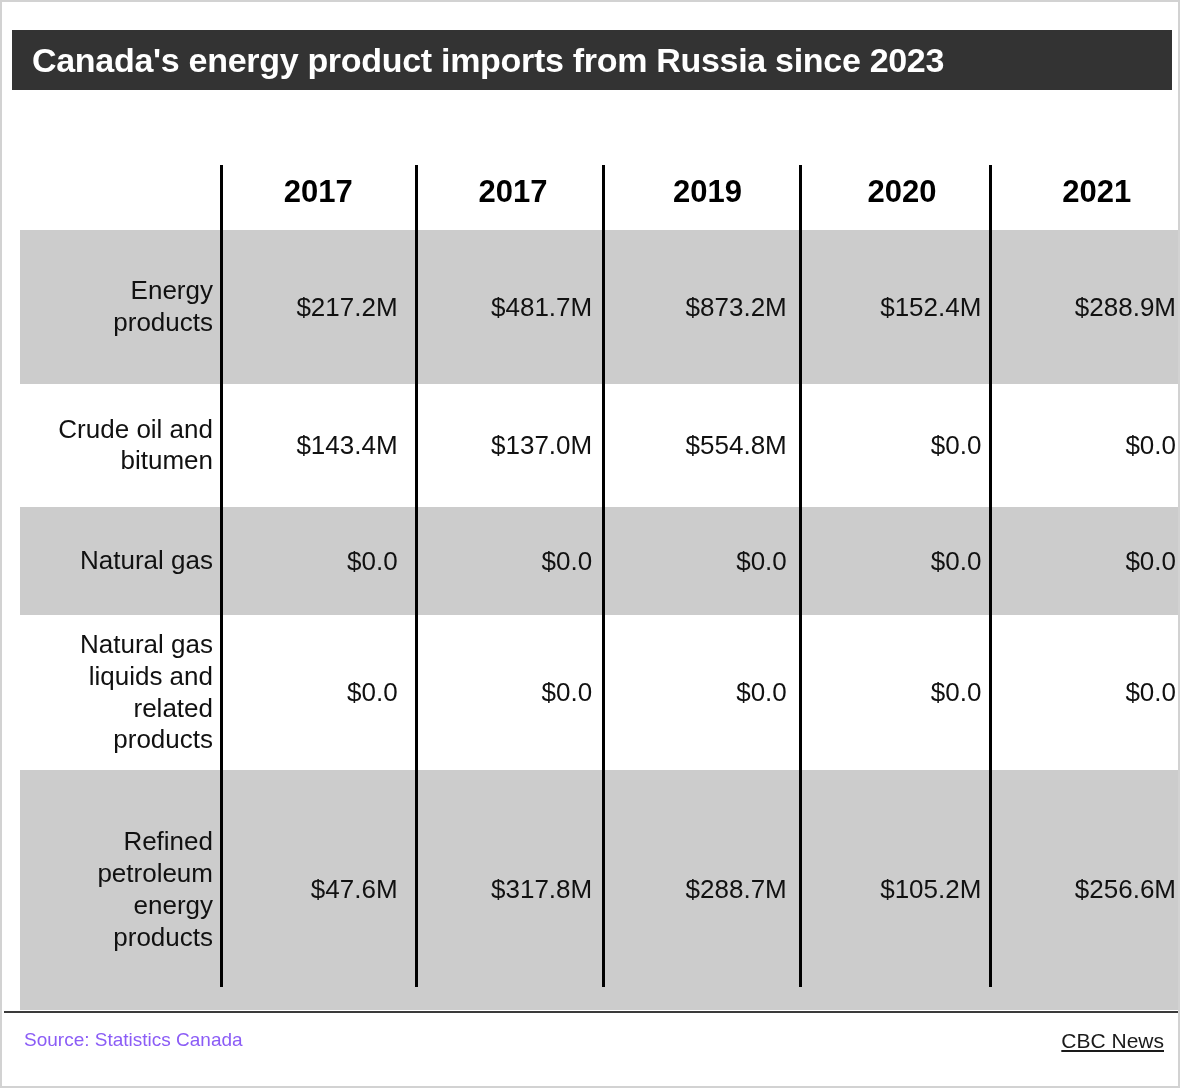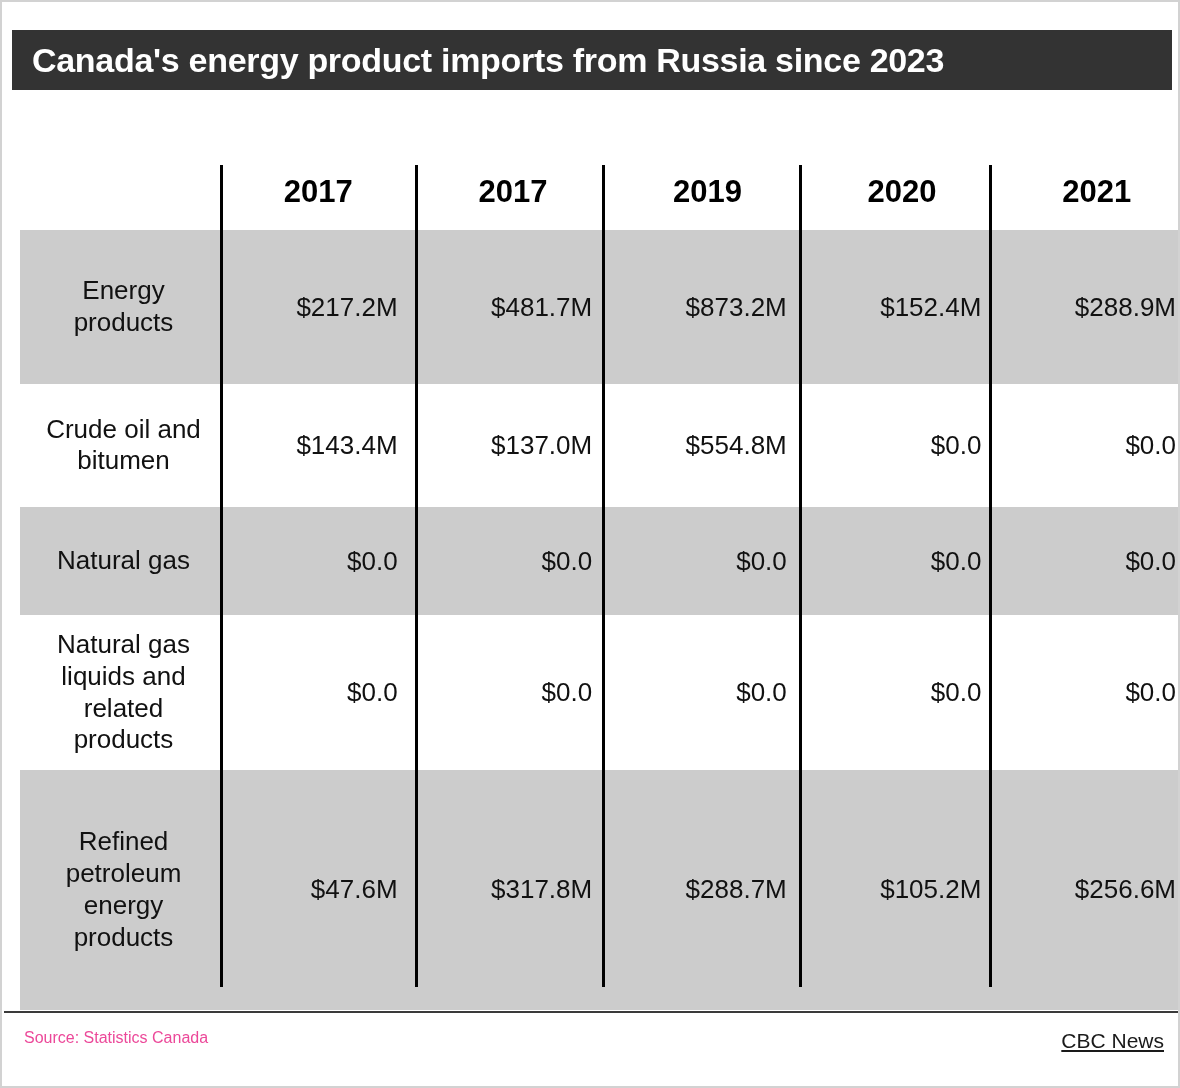--- a/index.html
+++ b/index.html
@@ -73,21 +73,21 @@
   }
   thead th.label-head { background: #ffffff; }
 
   tbody td {
     vertical-align: middle;
     font-size: 26px;
     color: #111111;
     padding: 0 18px;
   }
   tbody td.row-label {
-    text-align: center;
+    text-align: right;
     padding-left: 14px;
     padding-right: 8px;
     line-height: 1.22;
   }
   tbody td.value {
     text-align: right;
     white-space: nowrap;
   }
 
   tr.shaded td { background: #cccccc; }
@@ -123,22 +123,22 @@
     width: 1174px;
     height: 75px;
     background: #ffffff;
     border-top: 2px solid #3a3a3a;
     display: flex;
     align-items: flex-start;
     justify-content: space-between;
     padding: 16px 14px 0 20px;
   }
   .footer-source {
-    font-size: 16px;
-    color: #ec4899;
+    font-size: 19px;
+    color: #8b5cf6;
     font-family: "Liberation Sans", sans-serif;
   }
   .footer-brand {
     font-size: 21px;
     color: #1a1a1a;
     font-family: "Liberation Sans", sans-serif;
     text-decoration: underline;
   }
 </style>
 </head>

